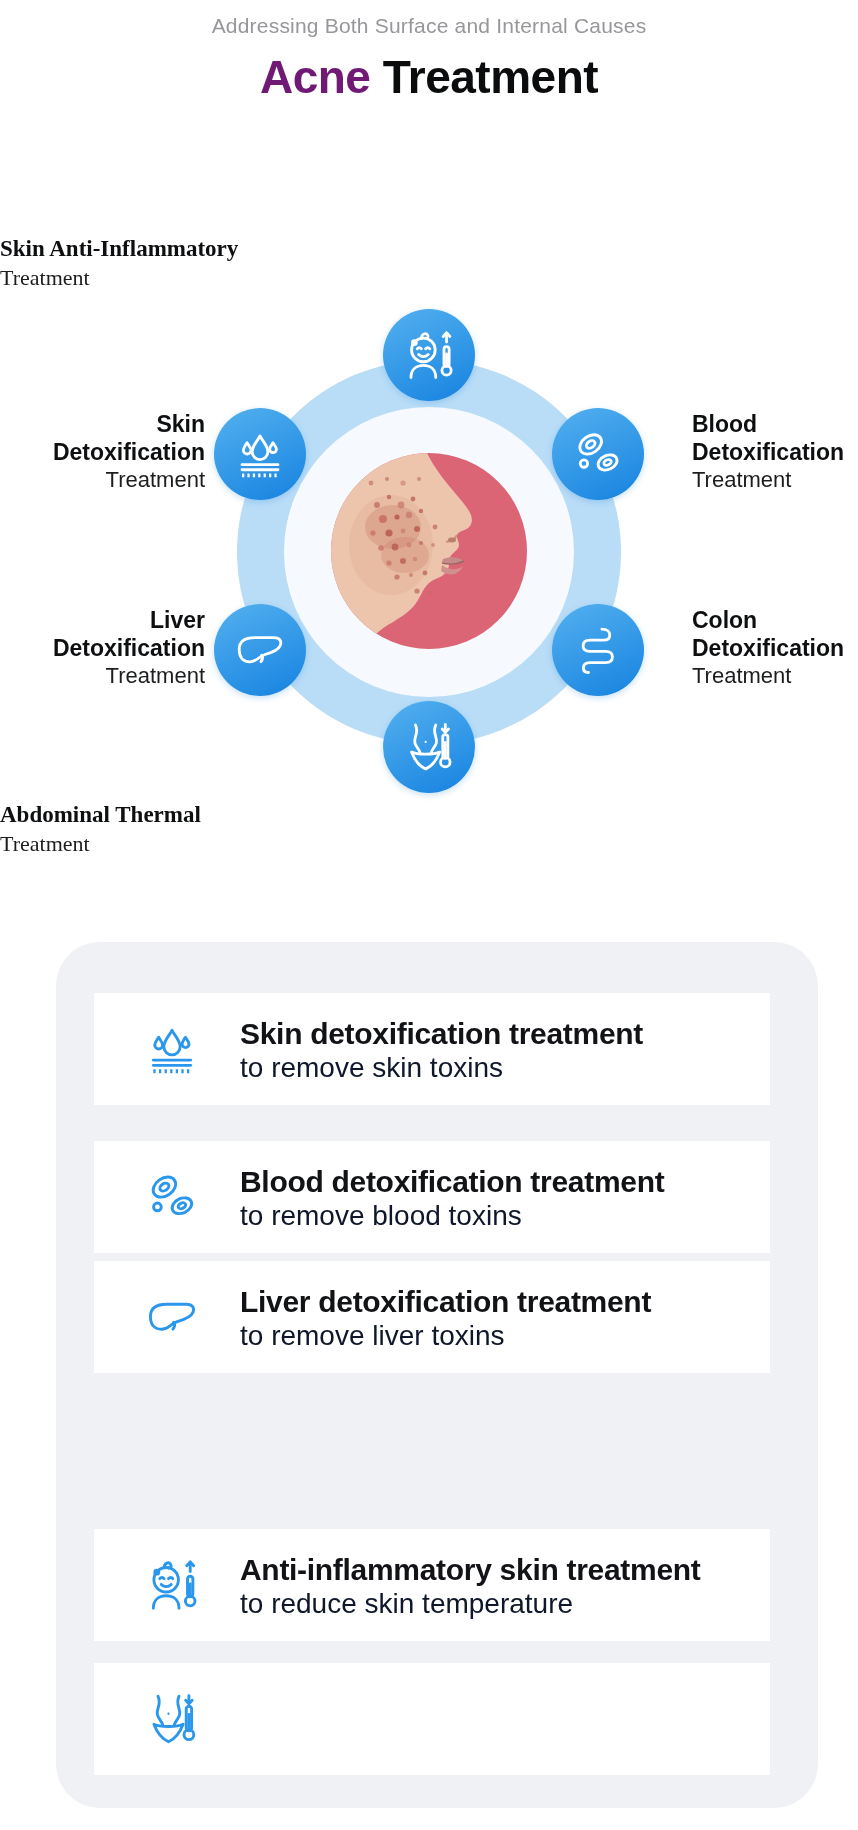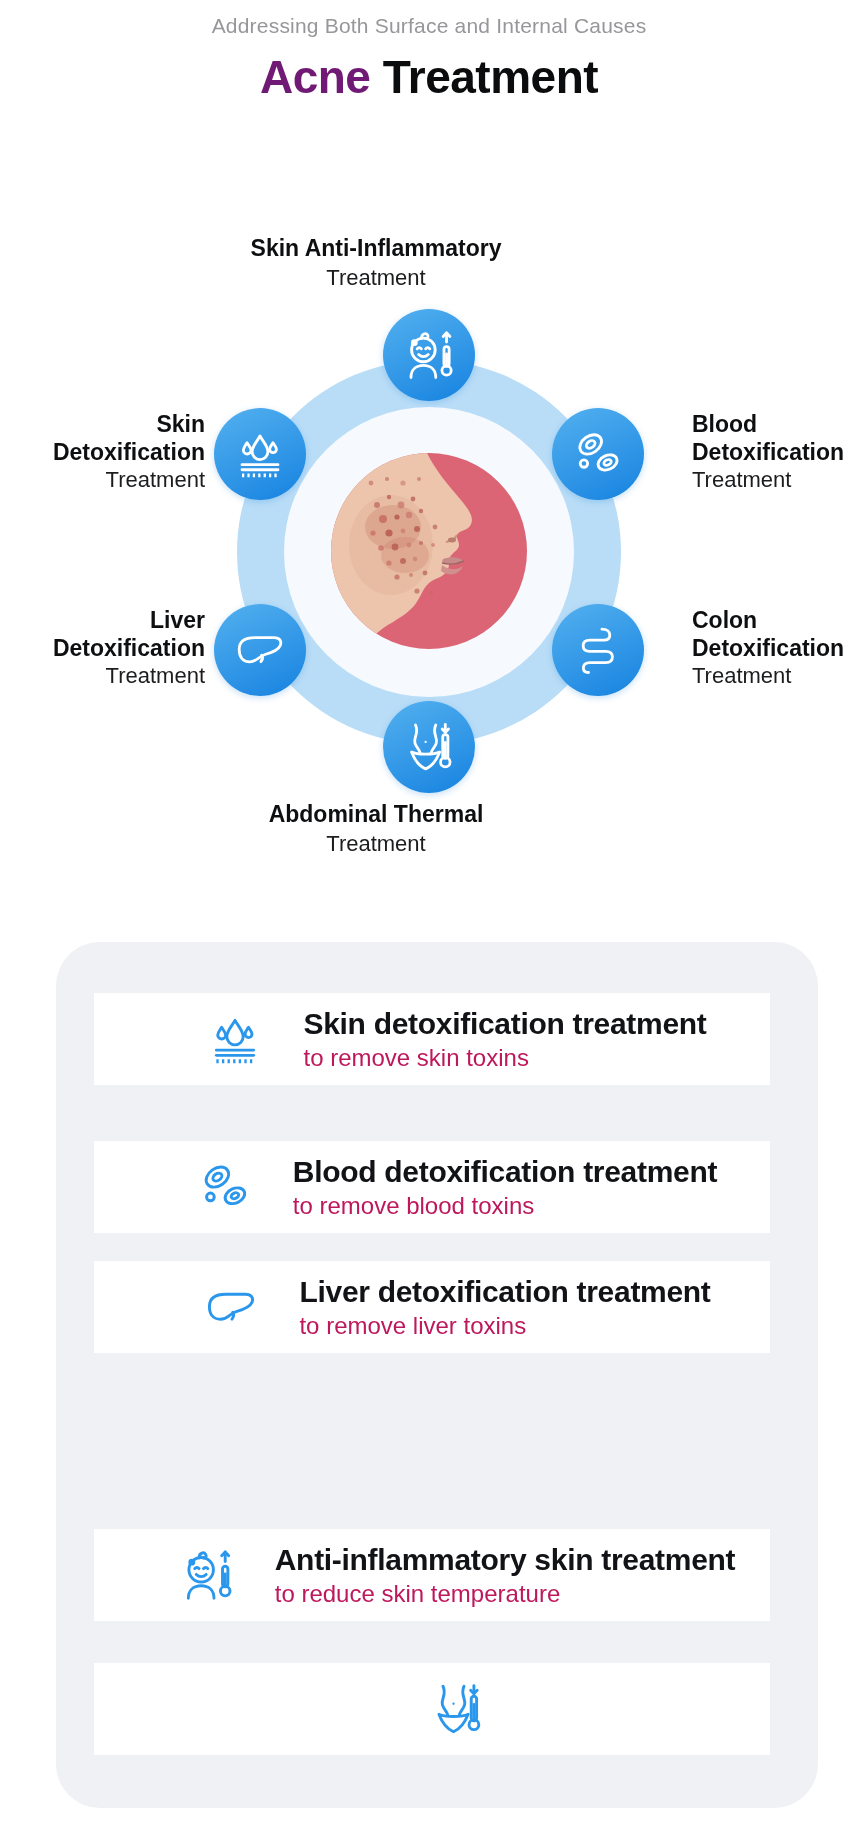--- a/index.html
+++ b/index.html
@@ -21,34 +21,34 @@
   .photo{position:absolute;left:331px;top:453px;width:196px;height:196px;border-radius:50%;overflow:hidden;}
   .node{position:absolute;width:92px;height:92px;border-radius:50%;
         background:linear-gradient(155deg,#4fadee 8%,#1b86e1 92%);
         display:flex;align-items:center;justify-content:center;color:#fff;
         box-shadow:0 2px 6px rgba(30,130,220,.25);}
   .node svg{width:54px;height:54px;}
 
   .dlabel{position:absolute;line-height:28px;}
   .dlabel .b{font-weight:700;font-size:23px;color:#0e0f11;}
   .dlabel .r{font-weight:400;font-size:22px;color:#1c1d1f;}
-  .center{left:0;width:752px;text-align:center;line-height:29px;}
+  .center{left:0;width:752px;text-align:left;line-height:29px;font-family:Liberation Serif, serif;}
   .ralign{text-align:right;}
   .lalign{text-align:left;margin-left:39px;}
 
   
   .panel{position:absolute;left:56px;top:942px;width:762px;height:866px;
          background:#f0f1f4;border-radius:44px;}
-  .card{position:absolute;left:38px;width:676px;height:92px;background:#fff;
-        display:flex;align-items:center;justify-content:center;}
+  .card{position:absolute;left:38px;width:676px;height:112px;background:#fff;
+        display:flex;align-items:center;}
   .cicon{flex:0 0 56px;width:56px;height:56px;margin-left:50px;color:#2a97ec;}
   .cicon svg{width:56px;height:56px;}
   .ctext{margin-left:40px;}
   .ctitle{font-size:30px;font-weight:700;color:#121316;line-height:37px;letter-spacing:-.3px;}
-  .cdesc{font-size:24px;font-weight:400;color:#be185d;line-height:31px;}
+  .cdesc{font-size:28px;font-weight:400;color:#0f172a;line-height:31px;}
 
   svg.stroked{fill:none;stroke:currentColor;stroke-width:2.5;stroke-linecap:round;stroke-linejoin:round;}
 </style>
 </head>
 <body>
 
 <div class="stage">
 
   <div class="subtitle">Addressing Both Surface and Internal Causes</div>
   <div class="title">

